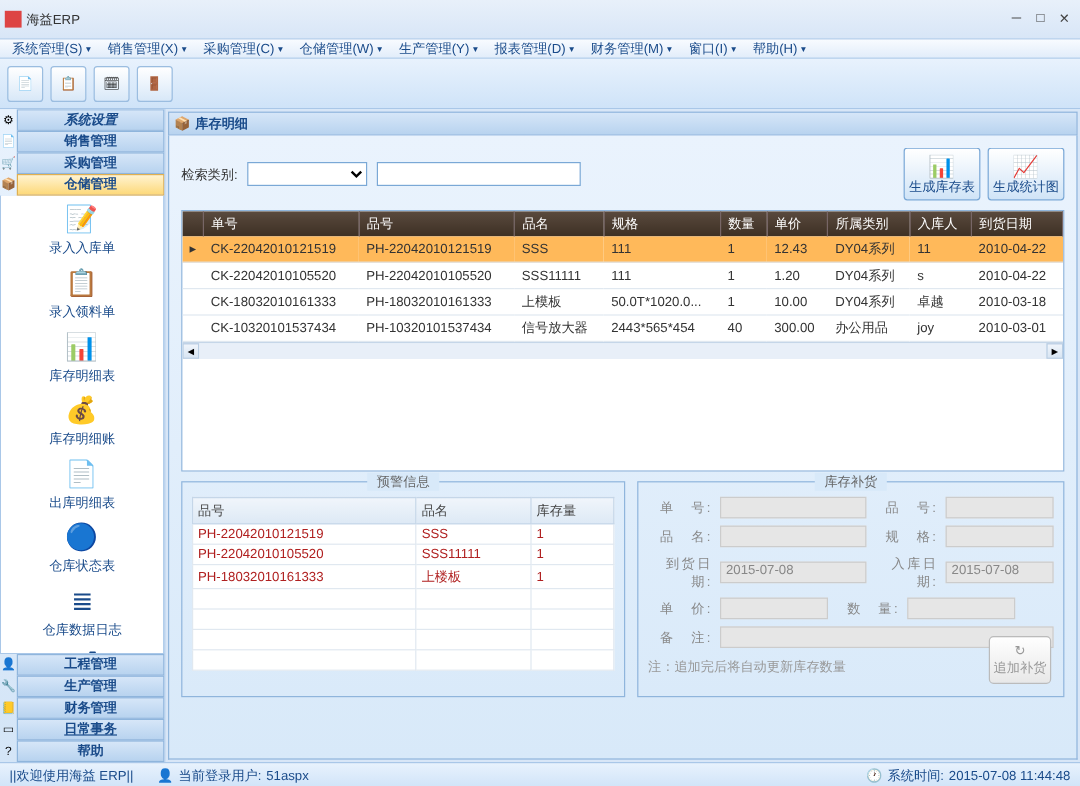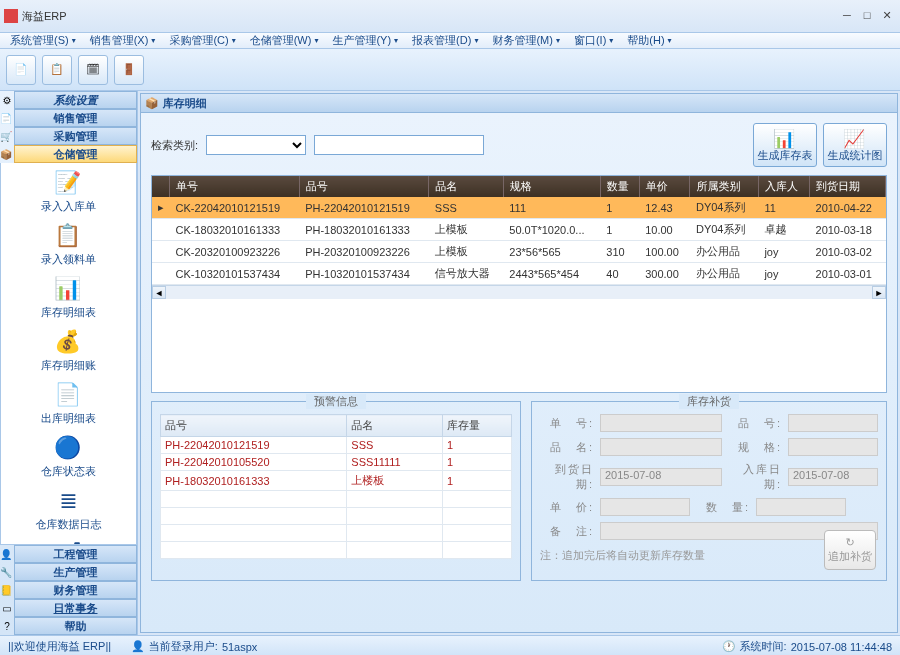--- a/index.html
+++ b/index.html
@@ -213,41 +213,41 @@
                 <td>SSS</td>
                 <td>111</td>
                 <td>1</td>
                 <td>12.43</td>
                 <td>DY04系列</td>
                 <td>11</td>
                 <td>2010-04-22</td>
               </tr>
               <tr>
                 <td></td>
+                <td>CK-22042010105520</td>
+                <td>PH-22042010105520</td>
+                <td>SSS11111</td>
+                <td>111</td>
+                <td>1</td>
+                <td>1.20</td>
+                <td>DY04系列</td>
+                <td>s</td>
+                <td>2010-04-22</td>
+              </tr>
+              <tr>
+                <td></td>
                 <td>CK-18032010161333</td>
                 <td>PH-18032010161333</td>
                 <td>上模板</td>
                 <td>50.0T*1020.0...</td>
                 <td>1</td>
                 <td>10.00</td>
                 <td>DY04系列</td>
                 <td>卓越</td>
                 <td>2010-03-18</td>
-              </tr>
-              <tr>
-                <td></td>
-                <td>CK-20320100923226</td>
-                <td>PH-20320100923226</td>
-                <td>上模板</td>
-                <td>23*56*565</td>
-                <td>310</td>
-                <td>100.00</td>
-                <td>办公用品</td>
-                <td>joy</td>
-                <td>2010-03-02</td>
               </tr>
               <tr>
                 <td></td>
                 <td>CK-10320101537434</td>
                 <td>PH-10320101537434</td>
                 <td>信号放大器</td>
                 <td>2443*565*454</td>
                 <td>40</td>
                 <td>300.00</td>
                 <td>办公用品</td>

